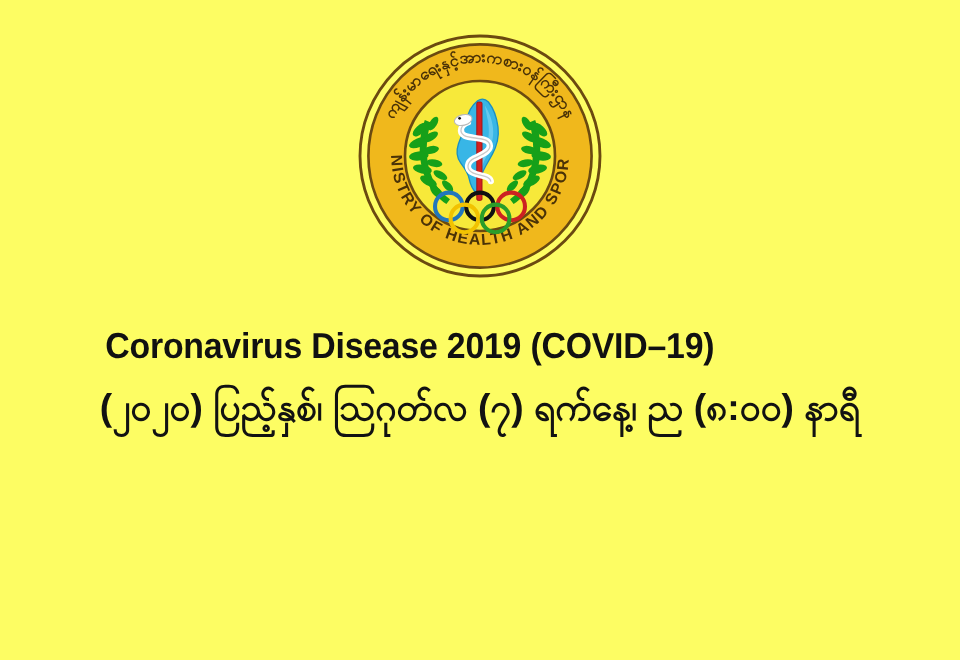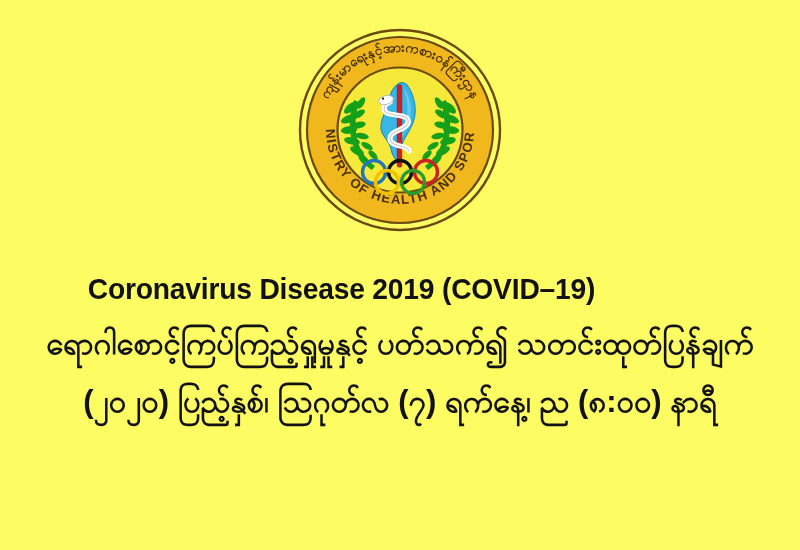--- a/index.html
+++ b/index.html
@@ -169,23 +169,20 @@
         <circle cx="89" cy="154" r="11.5" stroke="#f2c200"></circle>
         <circle cx="115" cy="154" r="11.5" stroke="#2a9d2a"></circle>
       </g>
     </svg>
   </div>
 
   <div class="text-block">
 
     <span class="title-en">Coronavirus Disease 2019 (COVID–19)</span>
 
-    <span class="line-mm row2">
-      <span class="inner">ရောဂါစောင့်ကြပ်ကြည့်ရှုမှုနှင့် ပတ်သက်၍ သတင်းထုတ်ပြန်ချက်</span>
-    </span>
 
     <span class="line-mm row3">
       <span class="inner">(၂၀၂၀) ပြည့်နှစ်၊ သြဂုတ်လ (၇) ရက်နေ့၊ ည (၈:၀၀) နာရီ</span>
     </span>
 
   </div>
 
 </div>
 
 </body></html>

